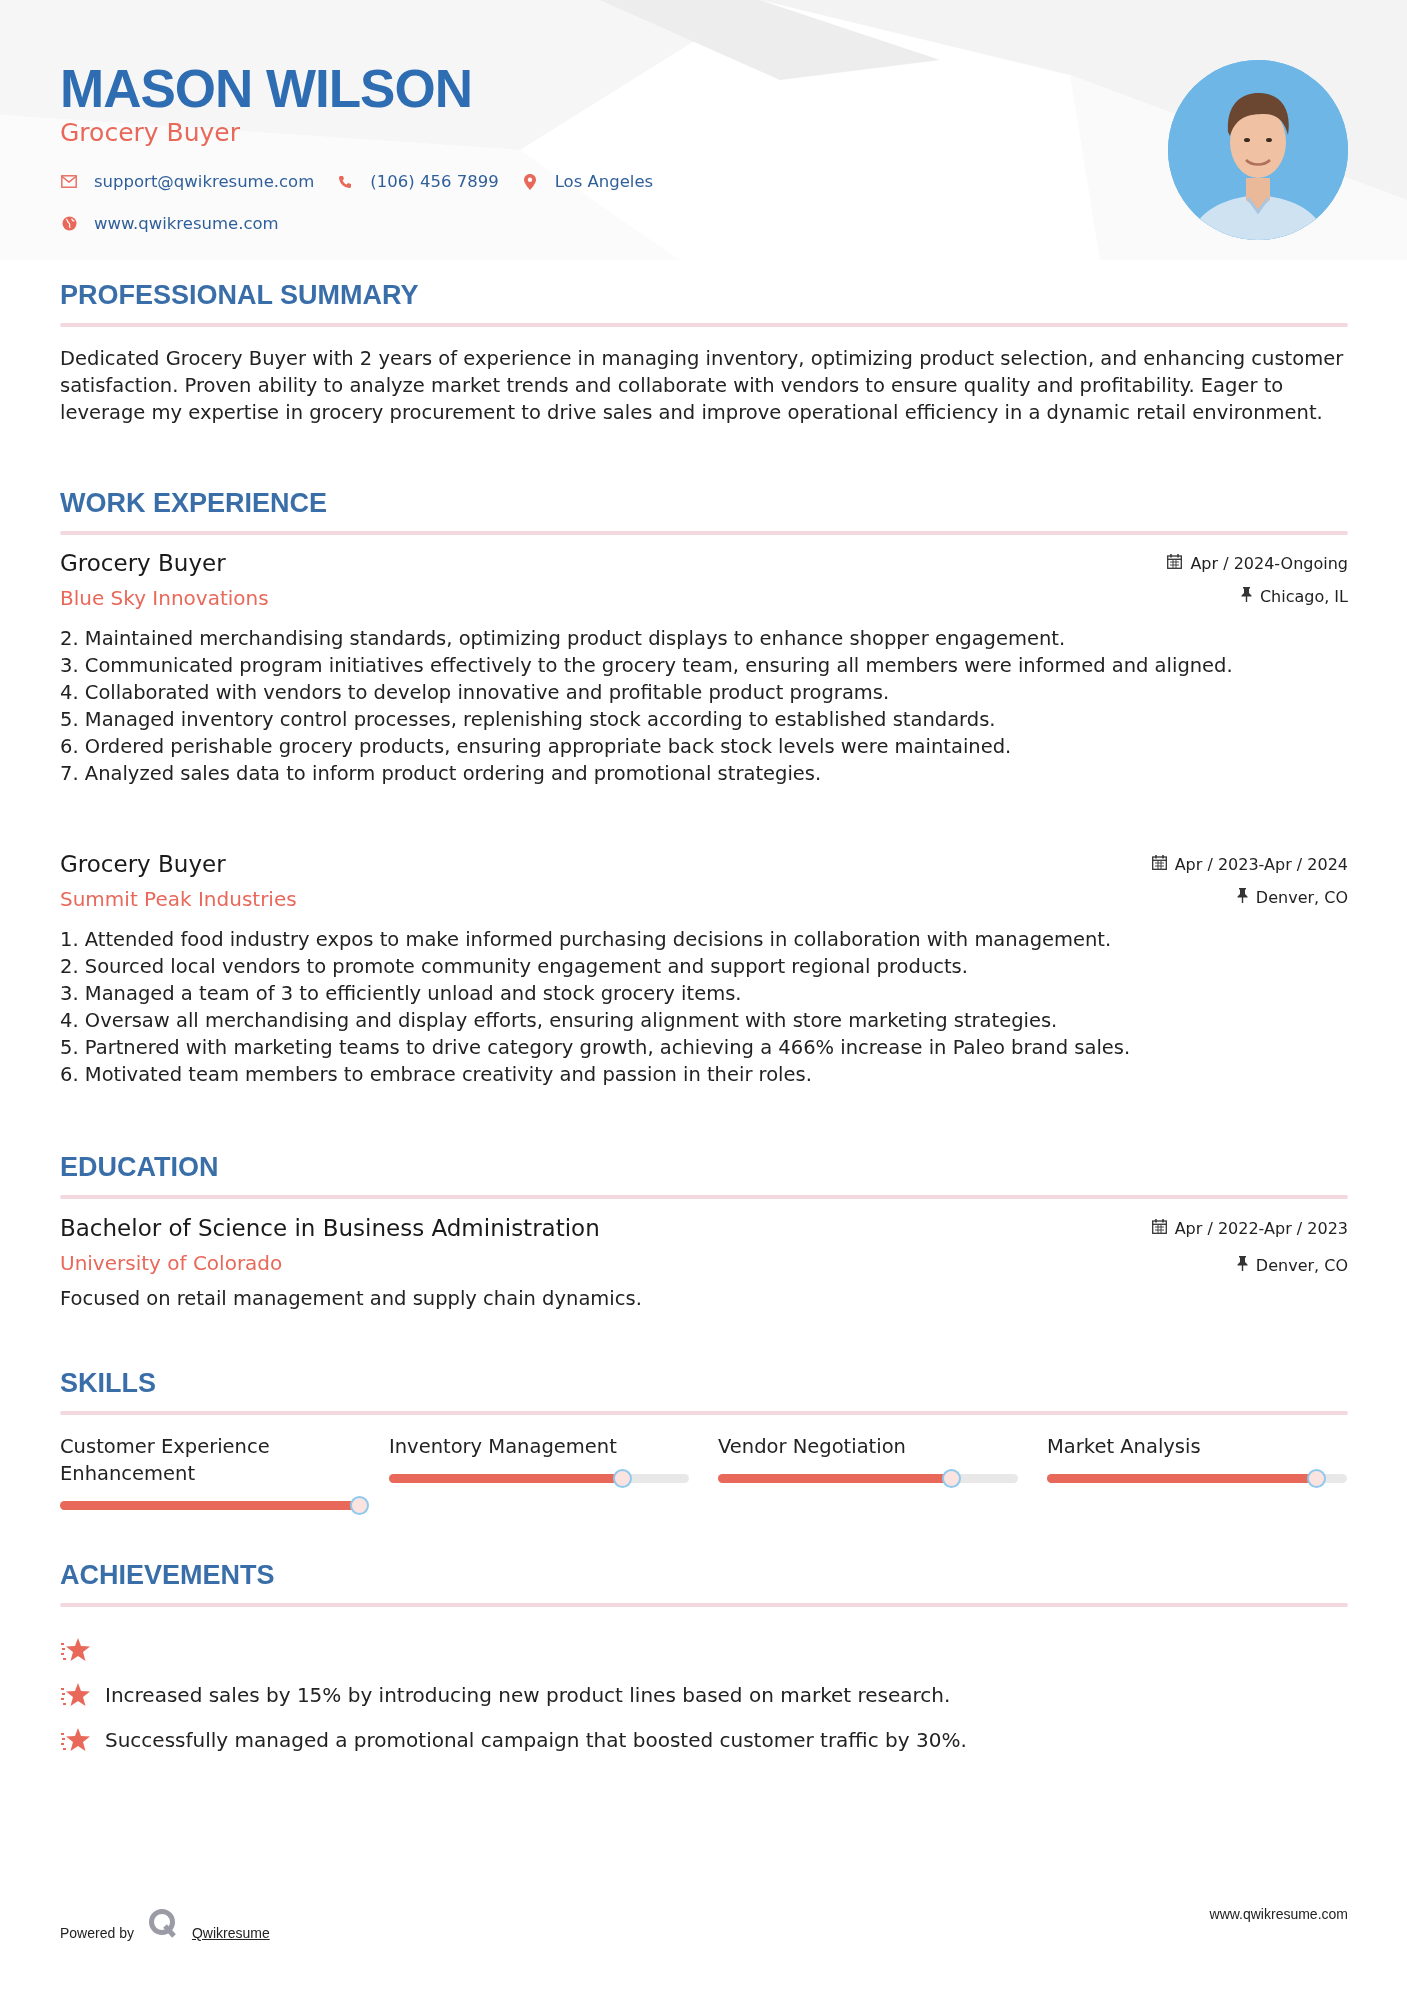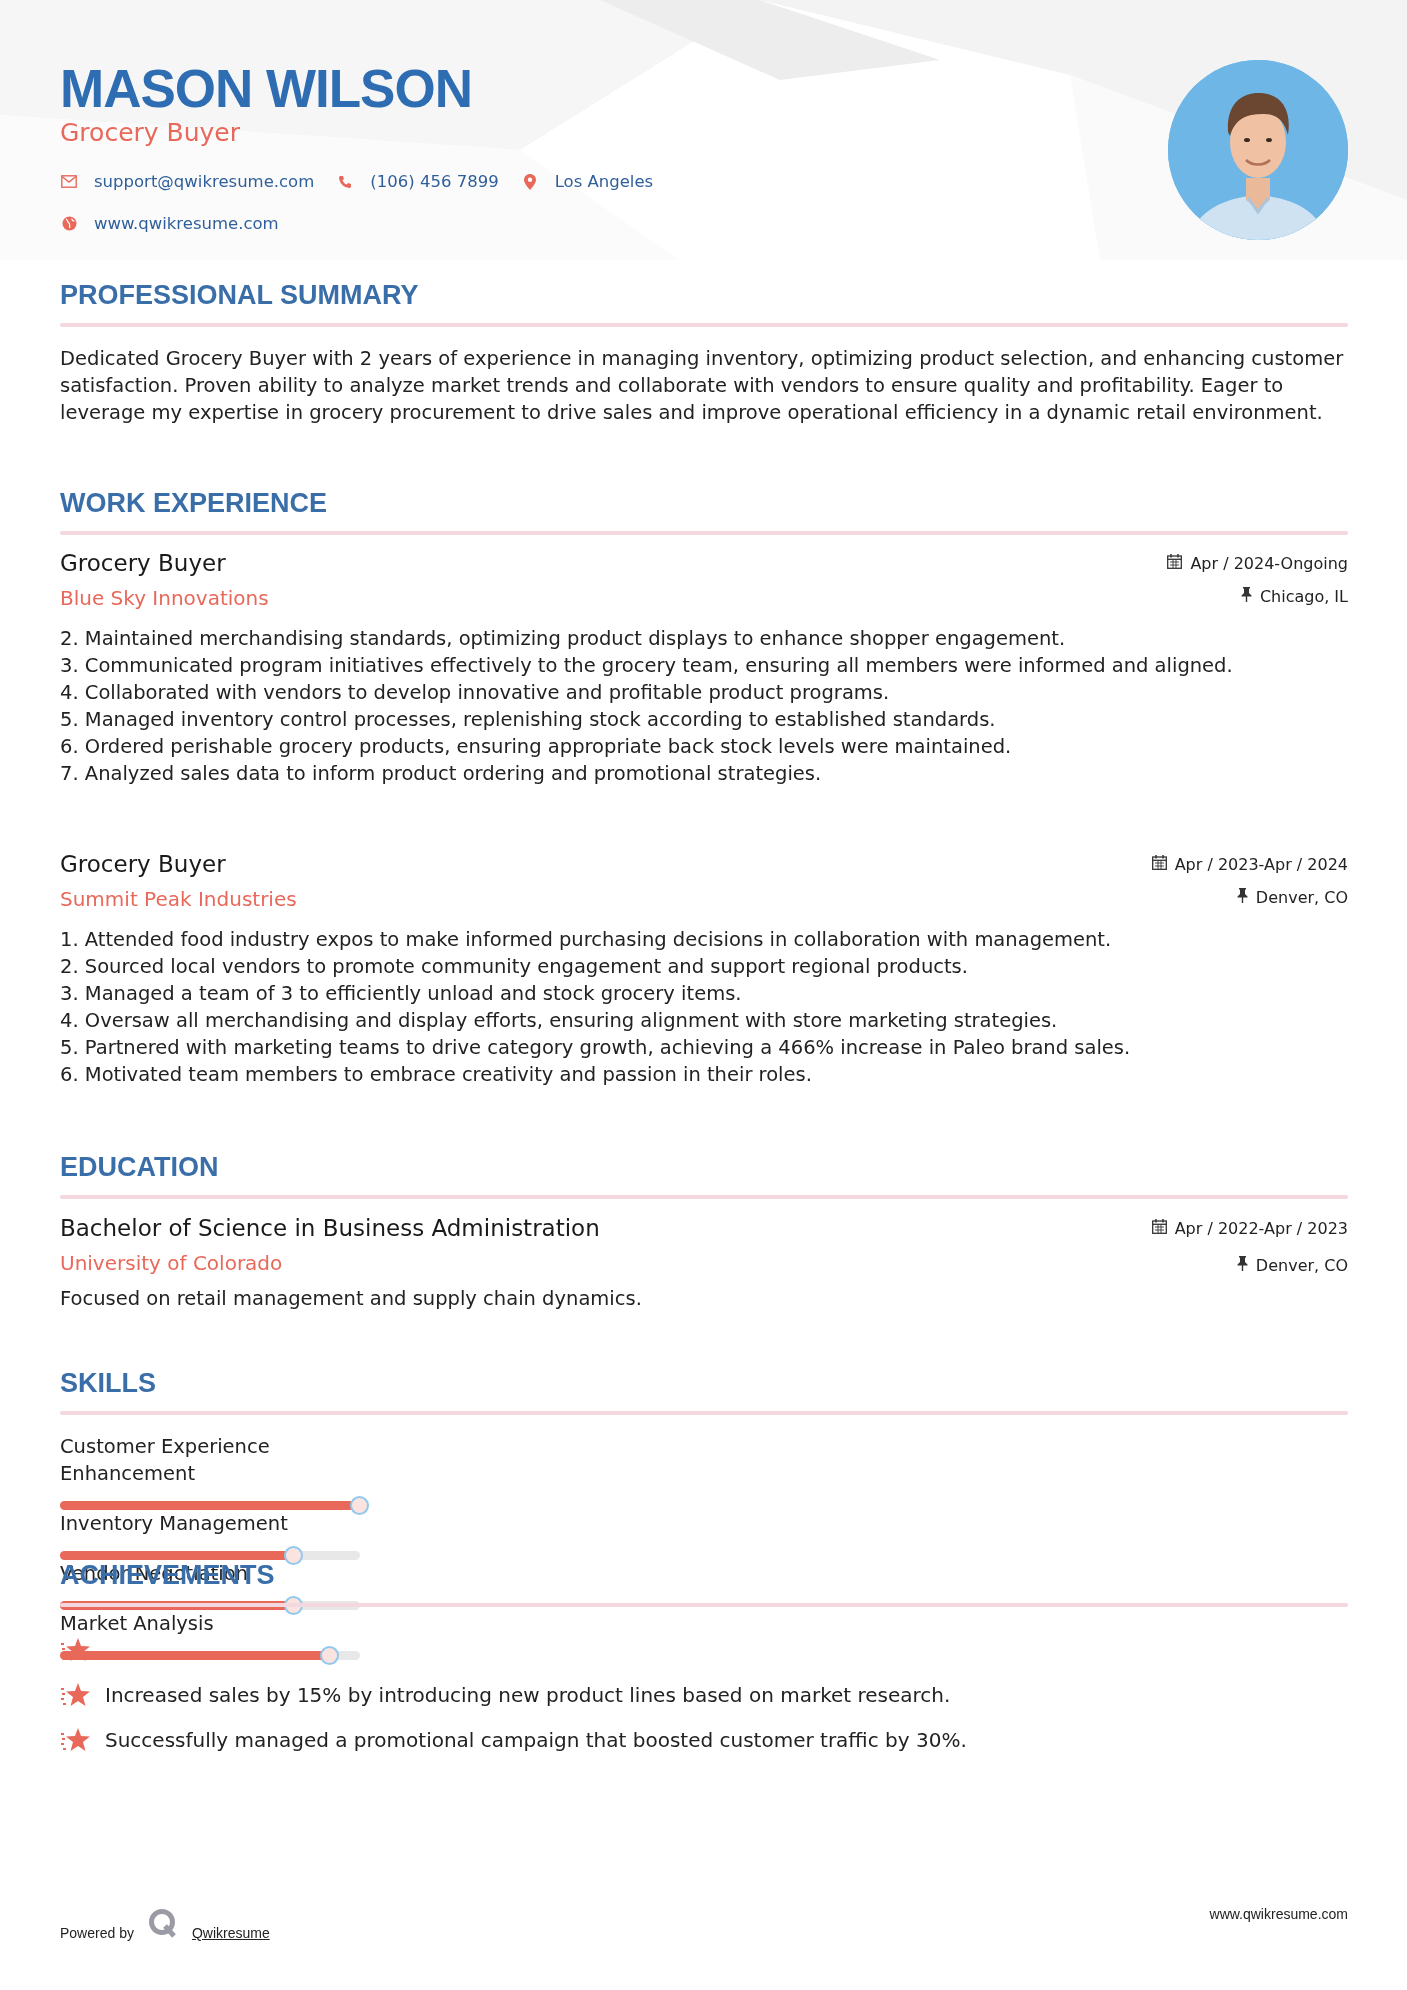--- a/index.html
+++ b/index.html
@@ -28,21 +28,21 @@
 
   .job { position: absolute; left: 0; width: 1288px; }
   .job-title { font-size: 23px; color: #1a1a1a; }
   .job-company { font-size: 20px; color: #e8685a; margin-top: 10px; }
   .job-meta { position: absolute; right: 0; top: 4px; text-align: right; font-size: 16px; color: #222; }
   .job-meta .line { display: flex; justify-content: flex-end; align-items: flex-start; height: 20px; margin-bottom: 13px; }
   .job-meta .line .ico { margin-right: 8px; display: inline-flex; }
   .bullets { list-style: none; margin-top: 15px; }
   .bullets li { font-size: 19.5px; line-height: 27px; color: #222; }
 
-  .skills-row { display: flex; margin-top: 18px; flex-direction: column; }
+  .skills-row { display: flex; margin-top: 18px; }
   .skill { width: 300px; margin-right: 29px; }
   .skill:last-child { margin-right: 0; }
   .skill-name { font-size: 19.5px; line-height: 27px; color: #222; height: 27px; }
   .skill-name.two { height: 54px; }
   .skill-bar { position: relative; height: 9px; background: #e8e8e8; border-radius: 5px; margin-top: 14px; }
   .skill-fill { position: absolute; left: 0; top: 0; height: 9px; background: #e8685a; border-radius: 5px; }
   .skill-knob { position: absolute; top: -5px; width: 19px; height: 19px; border-radius: 50%; border: 2px solid #8fc9ee; background: #fbe3e0; }
 
   .ach-list { list-style: none; margin-top: 20px; }
   .ach-list li { display: flex; align-items: center; font-size: 20px; color: #222; height: 45px; }

